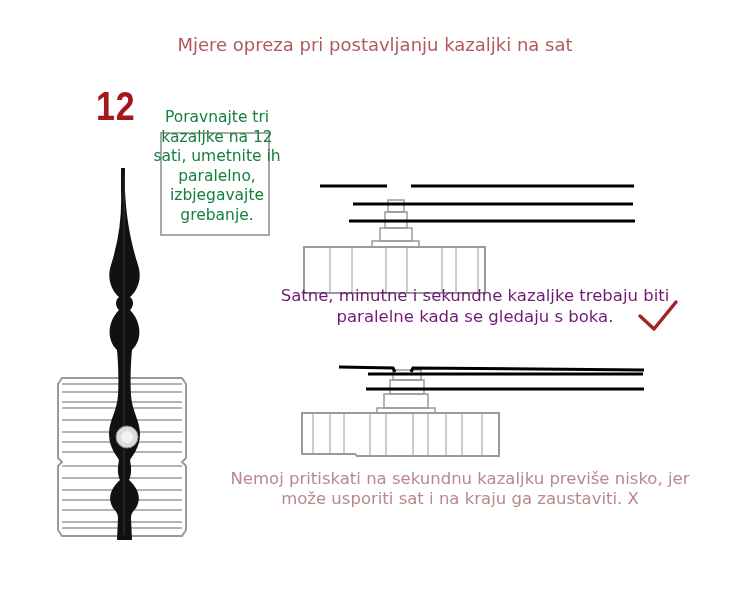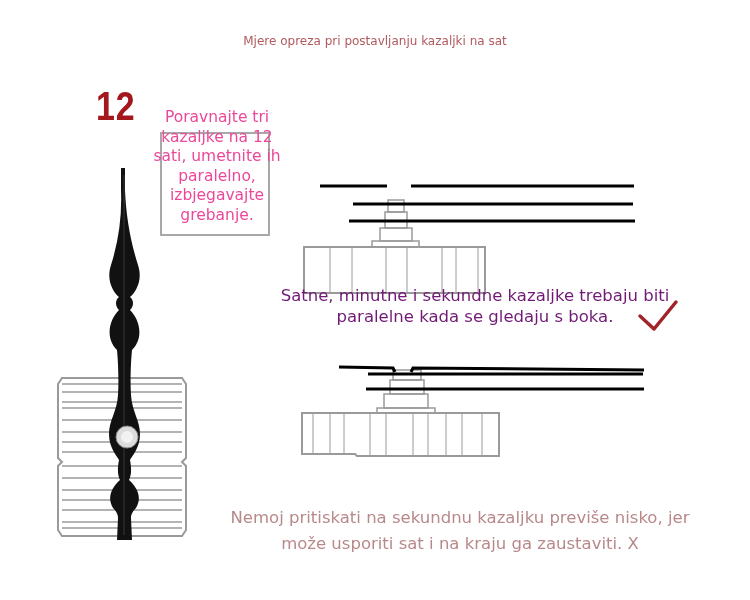--- a/index.html
+++ b/index.html
@@ -4,42 +4,42 @@
   <style>
     html, body { margin: 0; padding: 0; }
     body {
       width: 750px; height: 600px; background: #ffffff;
       position: relative; overflow: hidden;
       font-family: "DejaVu Sans", sans-serif;
     }
     .abs { position: absolute; }
     .title {
       left: 0; top: 34px; width: 750px; text-align: center;
-      font-size: 12px; color: #b05a5e;
+      font-size: 18px; color: #b05a5e;
     }
     .twelve {
       left: 96px; top: 84px; font-size: 40px; font-weight: bold;
       color: #a4171c; font-family: "Liberation Sans", sans-serif;
       transform: scaleX(0.85); transform-origin: left top; letter-spacing: 1px;
     }
     .align-box {
       left: 160px; top: 132px; width: 110px; height: 104px;
       border: 2px solid #a8a8a8; box-sizing: border-box;
     }
     .align-text {
       left: 152px; top: 108px; width: 130px; text-align: center;
-      font-size: 15.5px; line-height: 19.5px; color: #ec4899;
+      font-size: 15.5px; line-height: 19.5px; color: #15803d;
     }
     .mid-text {
       left: 270px; top: 285px; width: 410px; text-align: center;
       font-size: 16.5px; line-height: 21px; color: #701a75;
     }
     .bottom-text {
       left: 220px; top: 469px; width: 480px; text-align: center;
-      font-size: 16.5px; line-height: 26px; color: #b8888a; margin-top: 36px;
+      font-size: 16.5px; line-height: 20px; color: #b8888a;
     }
     svg { position: absolute; left: 0; top: 0; }
   </style>
 </head>
 <body>
 
 <svg width="750" height="600" viewBox="0 0 750 600">
 
   <g stroke="#9a9a9a" fill="none" stroke-width="2">
     <path d="M62 378 L182 378 L186 384 L186 458 L182 462 L186 466 L186 530 L182 536 L62 536 L58 530 L58 466 L62 462 L58 458 L58 384 Z"></path>

